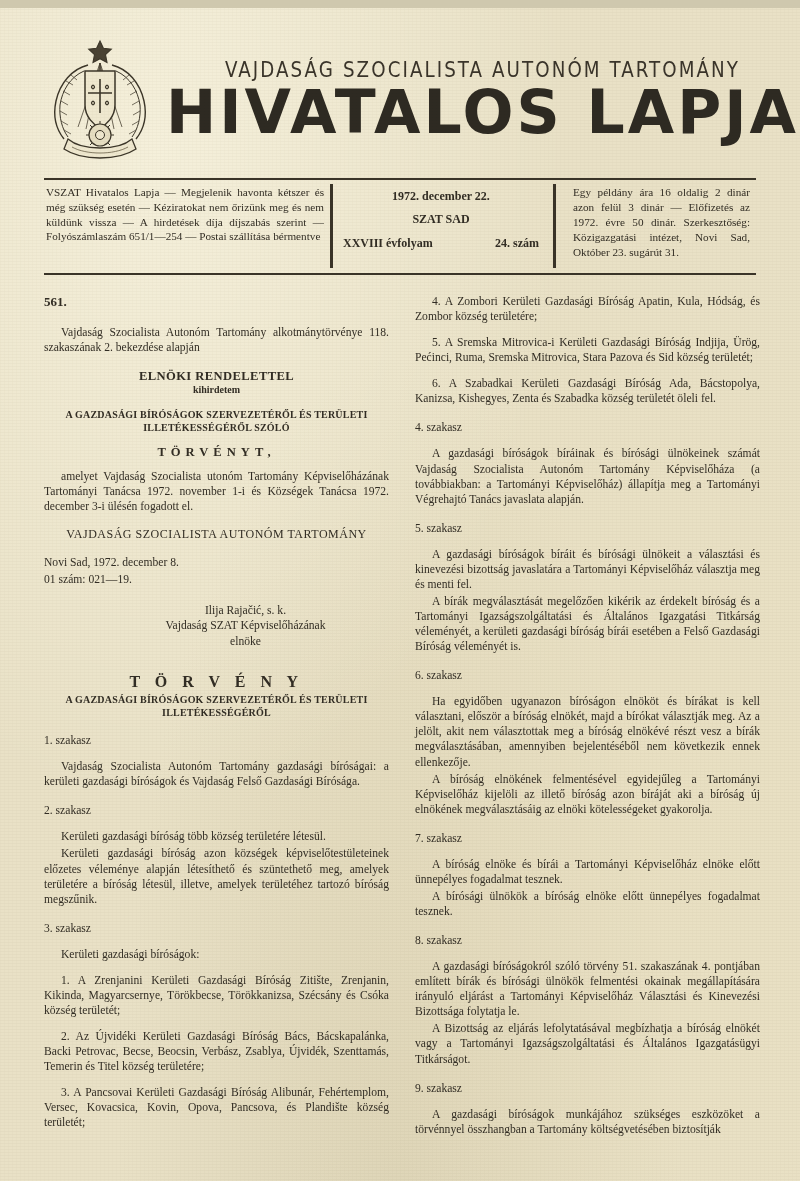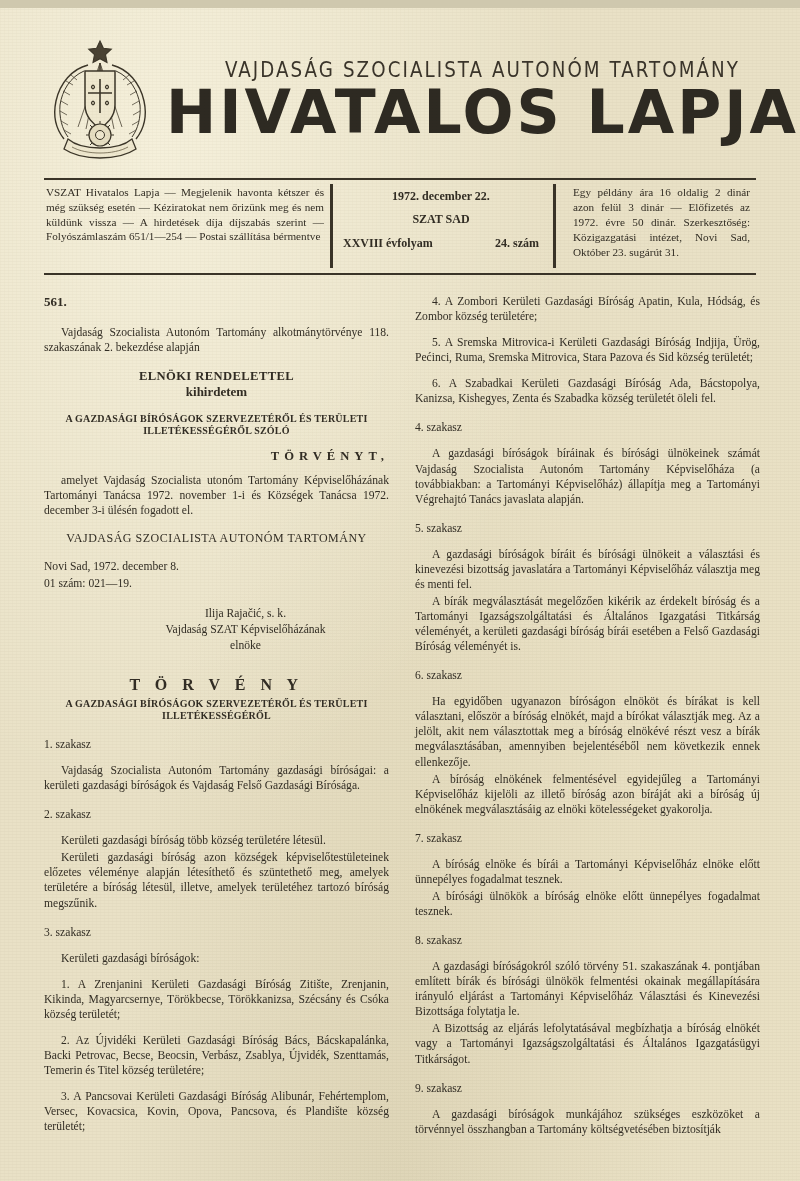--- a/index.html
+++ b/index.html
@@ -159,38 +159,37 @@
   .ctr.tight { margin: 10px 0 9px 0; }
   .sectno {
     text-align: left;
     margin: 14px 0 11px 0;
   }
   .decree-kind {
     font-weight: 700;
     font-size: 12.6px;
     letter-spacing: .4px;
   }
-  .decree-sub { font-weight: 700; font-size: 13px; }
+  .decree-sub { font-weight: 700; font-size: 10px; }
   .decree-title {
     font-weight: 700;
     font-size: 10px;
     letter-spacing: .2px;
     line-height: 1.26;
   }
   .lawword {
     font-weight: 700;
     font-size: 16px;
     letter-spacing: 5.5px;
     font-family: Liberation Serif, serif;
   }
   .spaced {
     font-weight: 700;
     font-size: 12.6px;
     letter-spacing: 5px;
-    text-align: right;
   }
   .org-name {
     font-size: 12px;
     letter-spacing: .5px;
     line-height: 1.3;
   }
   .dateline { margin-top: 12px; font-size: 11.6px; line-height: 1.45; }
   .dateline .b2 { font-weight: 400; }
   .signature {
     margin-top: 14px;

